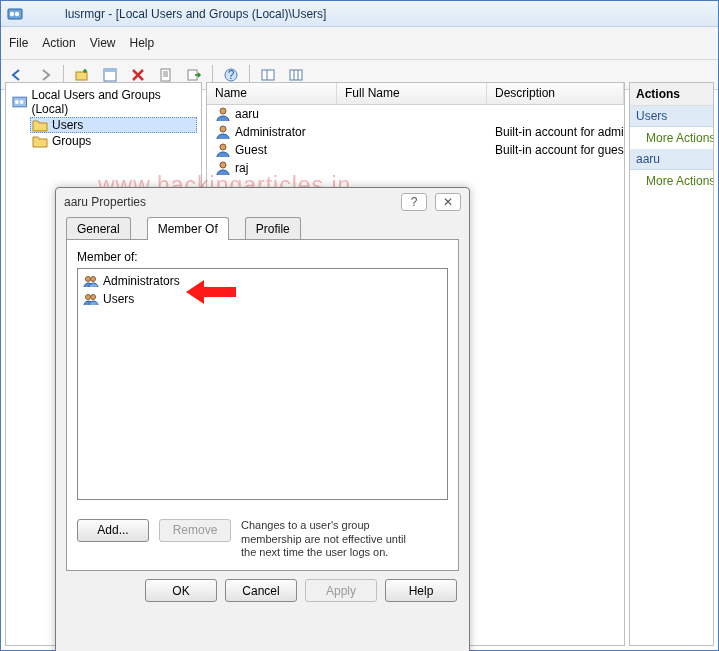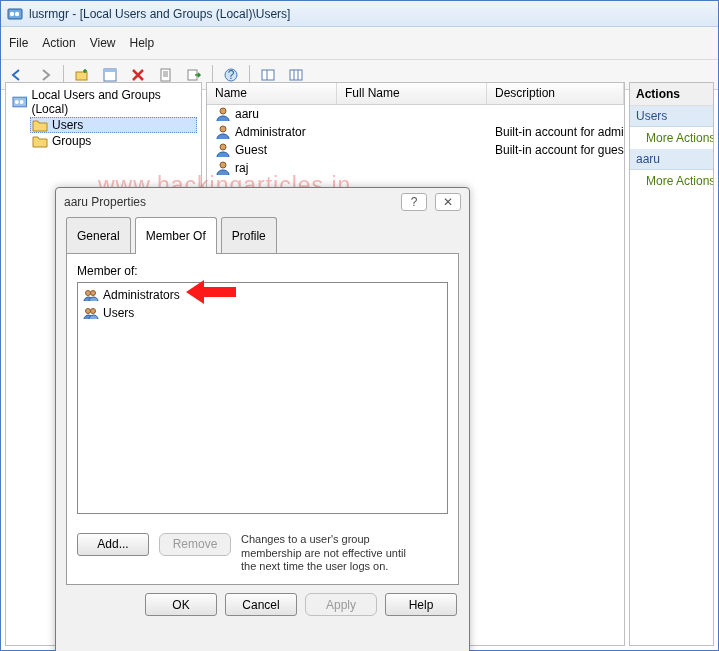--- a/index.html
+++ b/index.html
@@ -1,20 +1,20 @@
 <!DOCTYPE html>
 <html><head>
 <meta charset="utf-8">
 <style>
   * { box-sizing: border-box; font-family: "Segoe UI", Tahoma, sans-serif; font-size: 12px; }
   body { margin: 0; background: #fff; width: 719px; height: 651px; position: relative; overflow: hidden; }
 
   
   .mainwin { position: absolute; left: 0; top: 0; width: 719px; height: 651px; border: 1px solid #4a7bbf; background: #fff; }
-  .titlebar { height: 26px; background: linear-gradient(#eef4fb,#dce9f7); display: flex; align-items: center; padding: 0 6px; border-bottom: 1px solid #bcd0e5; }
+  .titlebar { height: 26px; background: linear-gradient(#eef4fb,#dce9f7); display: flex; align-items: center; padding: 0 6px; border-bottom: 1px solid #bcd0e5; gap: 36px; }
   .titlebar .ico { width: 16px; height: 16px; margin-right: 6px; }
   .titlebar .txt { color: #14314f; }
   .menubar { height: 21px; display: flex; align-items: center; gap: 14px; padding: 16px 8px; border-bottom: 1px solid #d9d9d9; background:#f5f5f5;}
   .menubar span { color:#222; cursor:default; }
   .toolbar { height: 30px; display: flex; align-items: center; gap: 4px; padding: 0 4px; border-bottom: 1px solid #d0d0d0; background:#f6f6f6;}
   .tbtn { width: 24px; height: 24px; display:flex; align-items:center; justify-content:center; border:1px solid transparent; border-radius:2px; }
   .tsep { width:1px; height:20px; background:#c0c0c0; margin:0 2px;}
 
   .workarea { position:absolute; left:1px; top:78px; right:1px; bottom:1px; display:flex; }
   .treepane { width: 197px; border:1px solid #bfbfbf; margin:3px 2px 3px 3px; background:#fff; padding:4px; }
@@ -43,29 +43,29 @@
   .usricon{ width:16px; height:16px; }
 
   
   .dlgmask { position:absolute; left:55px; top:187px; width:415px; height:454px; }
   .dialog { width:415px; height:484px; background:#f1f1f1; border:1px solid #7a7a7a; box-shadow:0 0 8px rgba(0,0,0,.25); border-radius:4px; }
   .dlgtitle{ height:28px; display:flex; align-items:center; justify-content:space-between; padding:0 8px;}
   .dlgtitle .t { color:#333;}
   .dlgbtns{ display:flex; gap:8px;}
   .dlgiconbtn{ width:26px; height:18px; border:1px solid #b0b0b0; border-radius:3px; background:#fff; display:flex; align-items:center; justify-content:center; font-size:11px; color:#555;}
   .tabs { display:flex; padding:0 10px; position:relative; top:1px;}
-  .tab { padding:11px 10px; border:1px solid #9a9a9a; border-bottom:none; background:#ececec; margin-right:4px; border-radius:3px 3px 0 0;}
+  .tab { padding:4px 10px; border:1px solid #9a9a9a; border-bottom:none; background:#ececec; margin-right:16px; border-radius:3px 3px 0 0;}
   .tab.active{ background:#fff; position:relative; z-index:2;}
   .tabbody{ margin:0 10px 8px 10px; background:#fff; border:1px solid #9a9a9a; height:332px; padding:10px; position:relative;}
   .memlbl{ margin-bottom:4px;}
   .memlist{ border:1px solid #888; height:232px; background:#fff; padding:3px;}
   .memitem{ display:flex; align-items:center; gap:4px; padding:1px 2px;}
   .addrow{ position:absolute; left:10px; bottom:10px; display:flex; align-items:flex-start; gap:10px;}
   .wbtn{ min-width:72px; height:23px; border:1px solid #8a8a8a; background:linear-gradient(#fdfdfd,#e3e3e3); border-radius:3px; padding:0 10px; display:inline-flex; align-items:center; justify-content:center;text-align:right;}
-  .wbtn.disabled{ color:#9a9a9a; border-color:#c0c0c0; background:#f0f0f0;border-radius:6px;}
+  .wbtn.disabled{ color:#9a9a9a; border-color:#c0c0c0; background:#f0f0f0;}
   .note{ font-size:11px; color:#333; width:175px; line-height:1.25;}
   .dlgfoot{ display:flex; justify-content:flex-end; gap:8px; padding:0 12px 10px;}
   
   
   .watermark{ position:absolute; left:98px; top:172px; color:#f08080; opacity:.55; font-size:23px; letter-spacing:1px; pointer-events:none; font-weight:500;}
   
   .redarrow{ position:absolute; left:186px; top:278px; pointer-events:none;}
 
 </style>
 </head>

